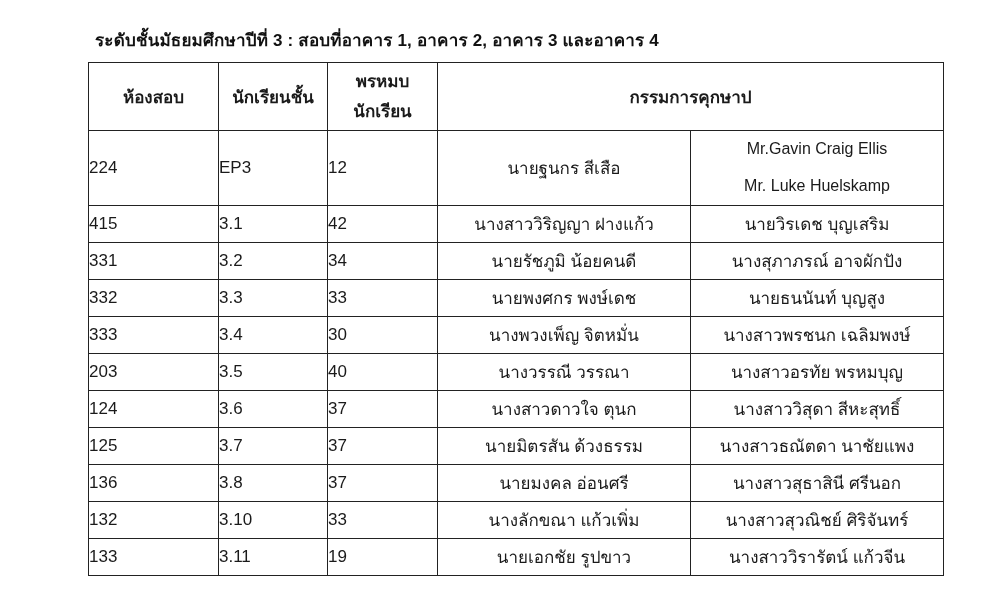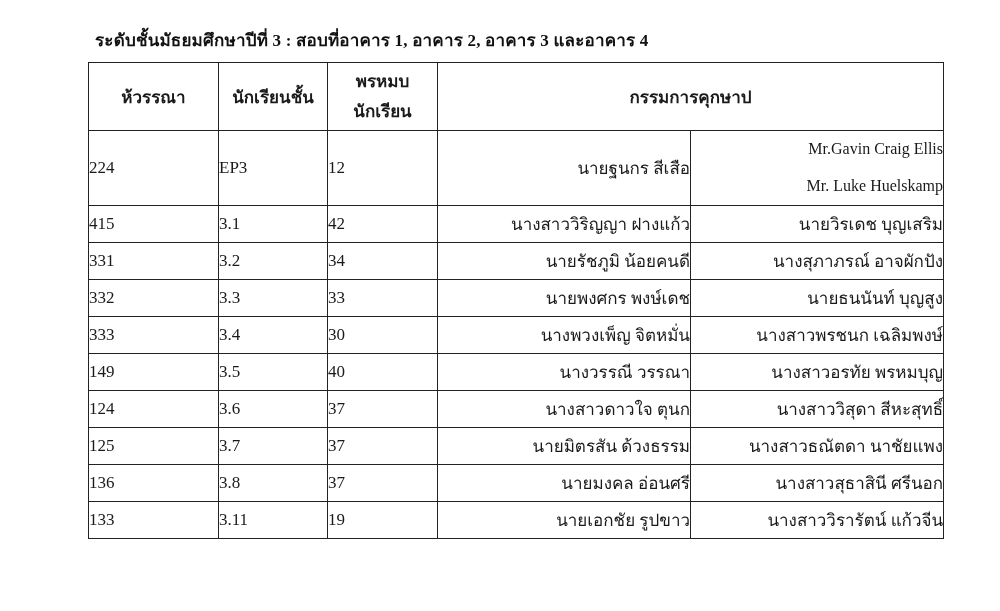--- a/index.html
+++ b/index.html
@@ -3,21 +3,21 @@
 <meta charset="utf-8">
 <style>
   html,body{margin:0;padding:0;}
   body{
     width:1000px;height:611px;
     background:#ffffff;
     font-family:"Liberation Sans","DejaVu Sans",sans-serif;
     color:#1a1a1a;
     overflow:hidden;
   }
-  .page{position:relative;width:1000px;height:611px;background:#ffffff;font-family:Liberation Serif, serif;}
+  .page{position:relative;width:1000px;height:611px;background:#ffffff;}
   .title{
     position:absolute;left:95px;top:26px;
     font-size:17px;font-weight:bold;color:#111;
     letter-spacing:.2px;
   }
   table.exam{
     position:absolute;left:88px;top:62px;
     border-collapse:collapse;
     table-layout:fixed;
     width:855px;
@@ -31,42 +31,42 @@
     overflow:hidden;
   }
   thead th{
     height:67px;
     font-weight:bold;
     text-align:center;
   }
   th.two-line{white-space:pre-line;line-height:1.75;}
   tbody td{height:36px;text-align:left;}
   tbody tr.tall td{height:64px;}
-  td.name{text-align:right;padding-left:12px;}
+  td.name{text-align:center;padding-left:12px;}
   td.pre{white-space:pre-line;}
   tr.tall td.pre{line-height:2.3;font-size:16px;}
 </style>
 </head>
 <body>
 
 <div class="page">
 
   <div class="title">ระดับชั้นมัธยมศึกษาปีที่ 3 : สอบที่อาคาร 1, อาคาร 2, อาคาร 3 และอาคาร 4</div>
 
   <table class="exam">
     <colgroup>
       <col style="width:130px">
       <col style="width:109px">
       <col style="width:110px">
       <col style="width:253px">
       <col style="width:253px">
     </colgroup>
     <thead>
       <tr>
-        <th>ห้วรรณา</th>
+        <th>ห้องสอบ</th>
         <th>นักเรียนชั้น</th>
         <th class="two-line">พรหมบ
 นักเรียน</th>
         <th colspan="2">กรรมการคุกษาป</th>
       </tr>
     </thead>
     <tbody>
       <tr class="tall">
         <td>224</td>
         <td>EP3</td>
@@ -97,21 +97,21 @@
         <td class="name">นายธนนันท์ บุญสูง</td>
       </tr>
       <tr>
         <td>333</td>
         <td>3.4</td>
         <td>30</td>
         <td class="name">นางพวงเพ็ญ จิตหมั่น</td>
         <td class="name">นางสาวพรชนก เฉลิมพงษ์</td>
       </tr>
       <tr>
-        <td>149</td>
+        <td>203</td>
         <td>3.5</td>
         <td>40</td>
         <td class="name">นางวรรณี วรรณา</td>
         <td class="name">นางสาวอรทัย พรหมบุญ</td>
       </tr>
       <tr>
         <td>124</td>
         <td>3.6</td>
         <td>37</td>
         <td class="name">นางสาวดาวใจ ตุนก</td>
@@ -125,20 +125,27 @@
         <td class="name">นางสาวธณัตดา นาชัยแพง</td>
       </tr>
       <tr>
         <td>136</td>
         <td>3.8</td>
         <td>37</td>
         <td class="name">นายมงคล อ่อนศรี</td>
         <td class="name">นางสาวสุธาสินี ศรีนอก</td>
       </tr>
       <tr>
+        <td>132</td>
+        <td>3.10</td>
+        <td>33</td>
+        <td class="name">นางลักขณา แก้วเพิ่ม</td>
+        <td class="name">นางสาวสุวณิชย์ ศิริจันทร์</td>
+      </tr>
+      <tr>
         <td>133</td>
         <td>3.11</td>
         <td>19</td>
         <td class="name">นายเอกชัย รูปขาว</td>
         <td class="name">นางสาววิรารัตน์ แก้วจีน</td>
       </tr>
     </tbody>
   </table>
 </div>
 

